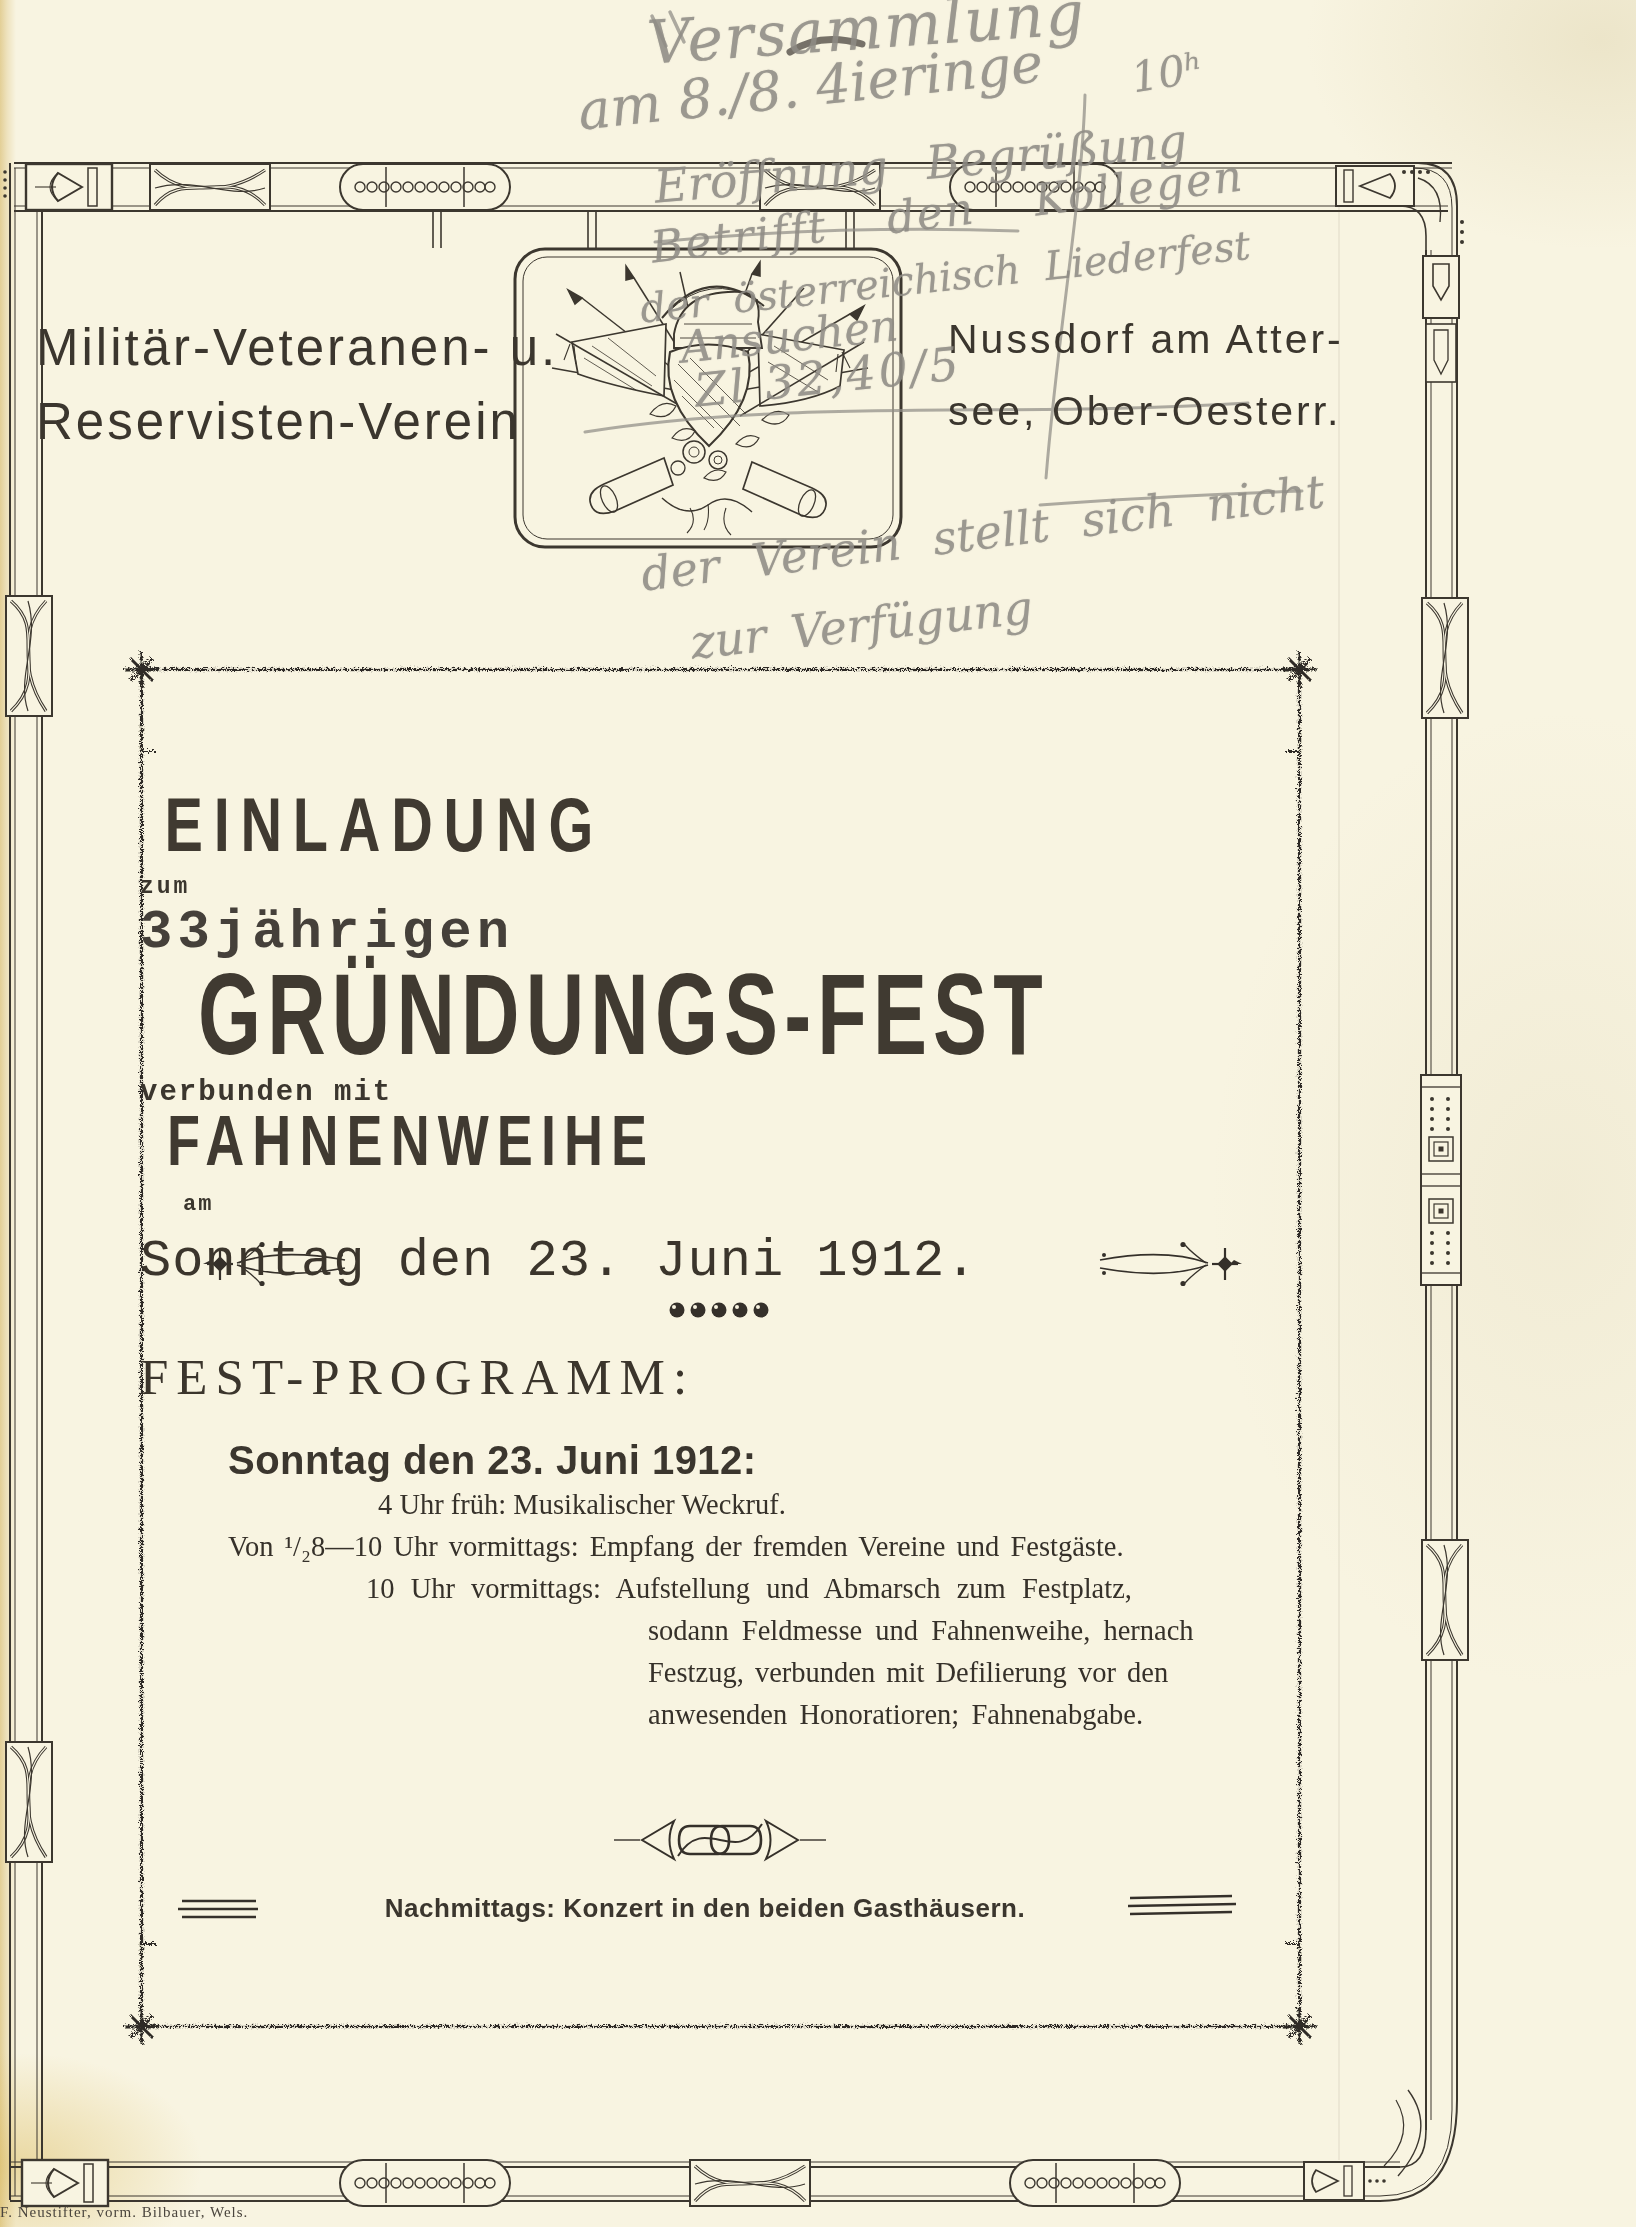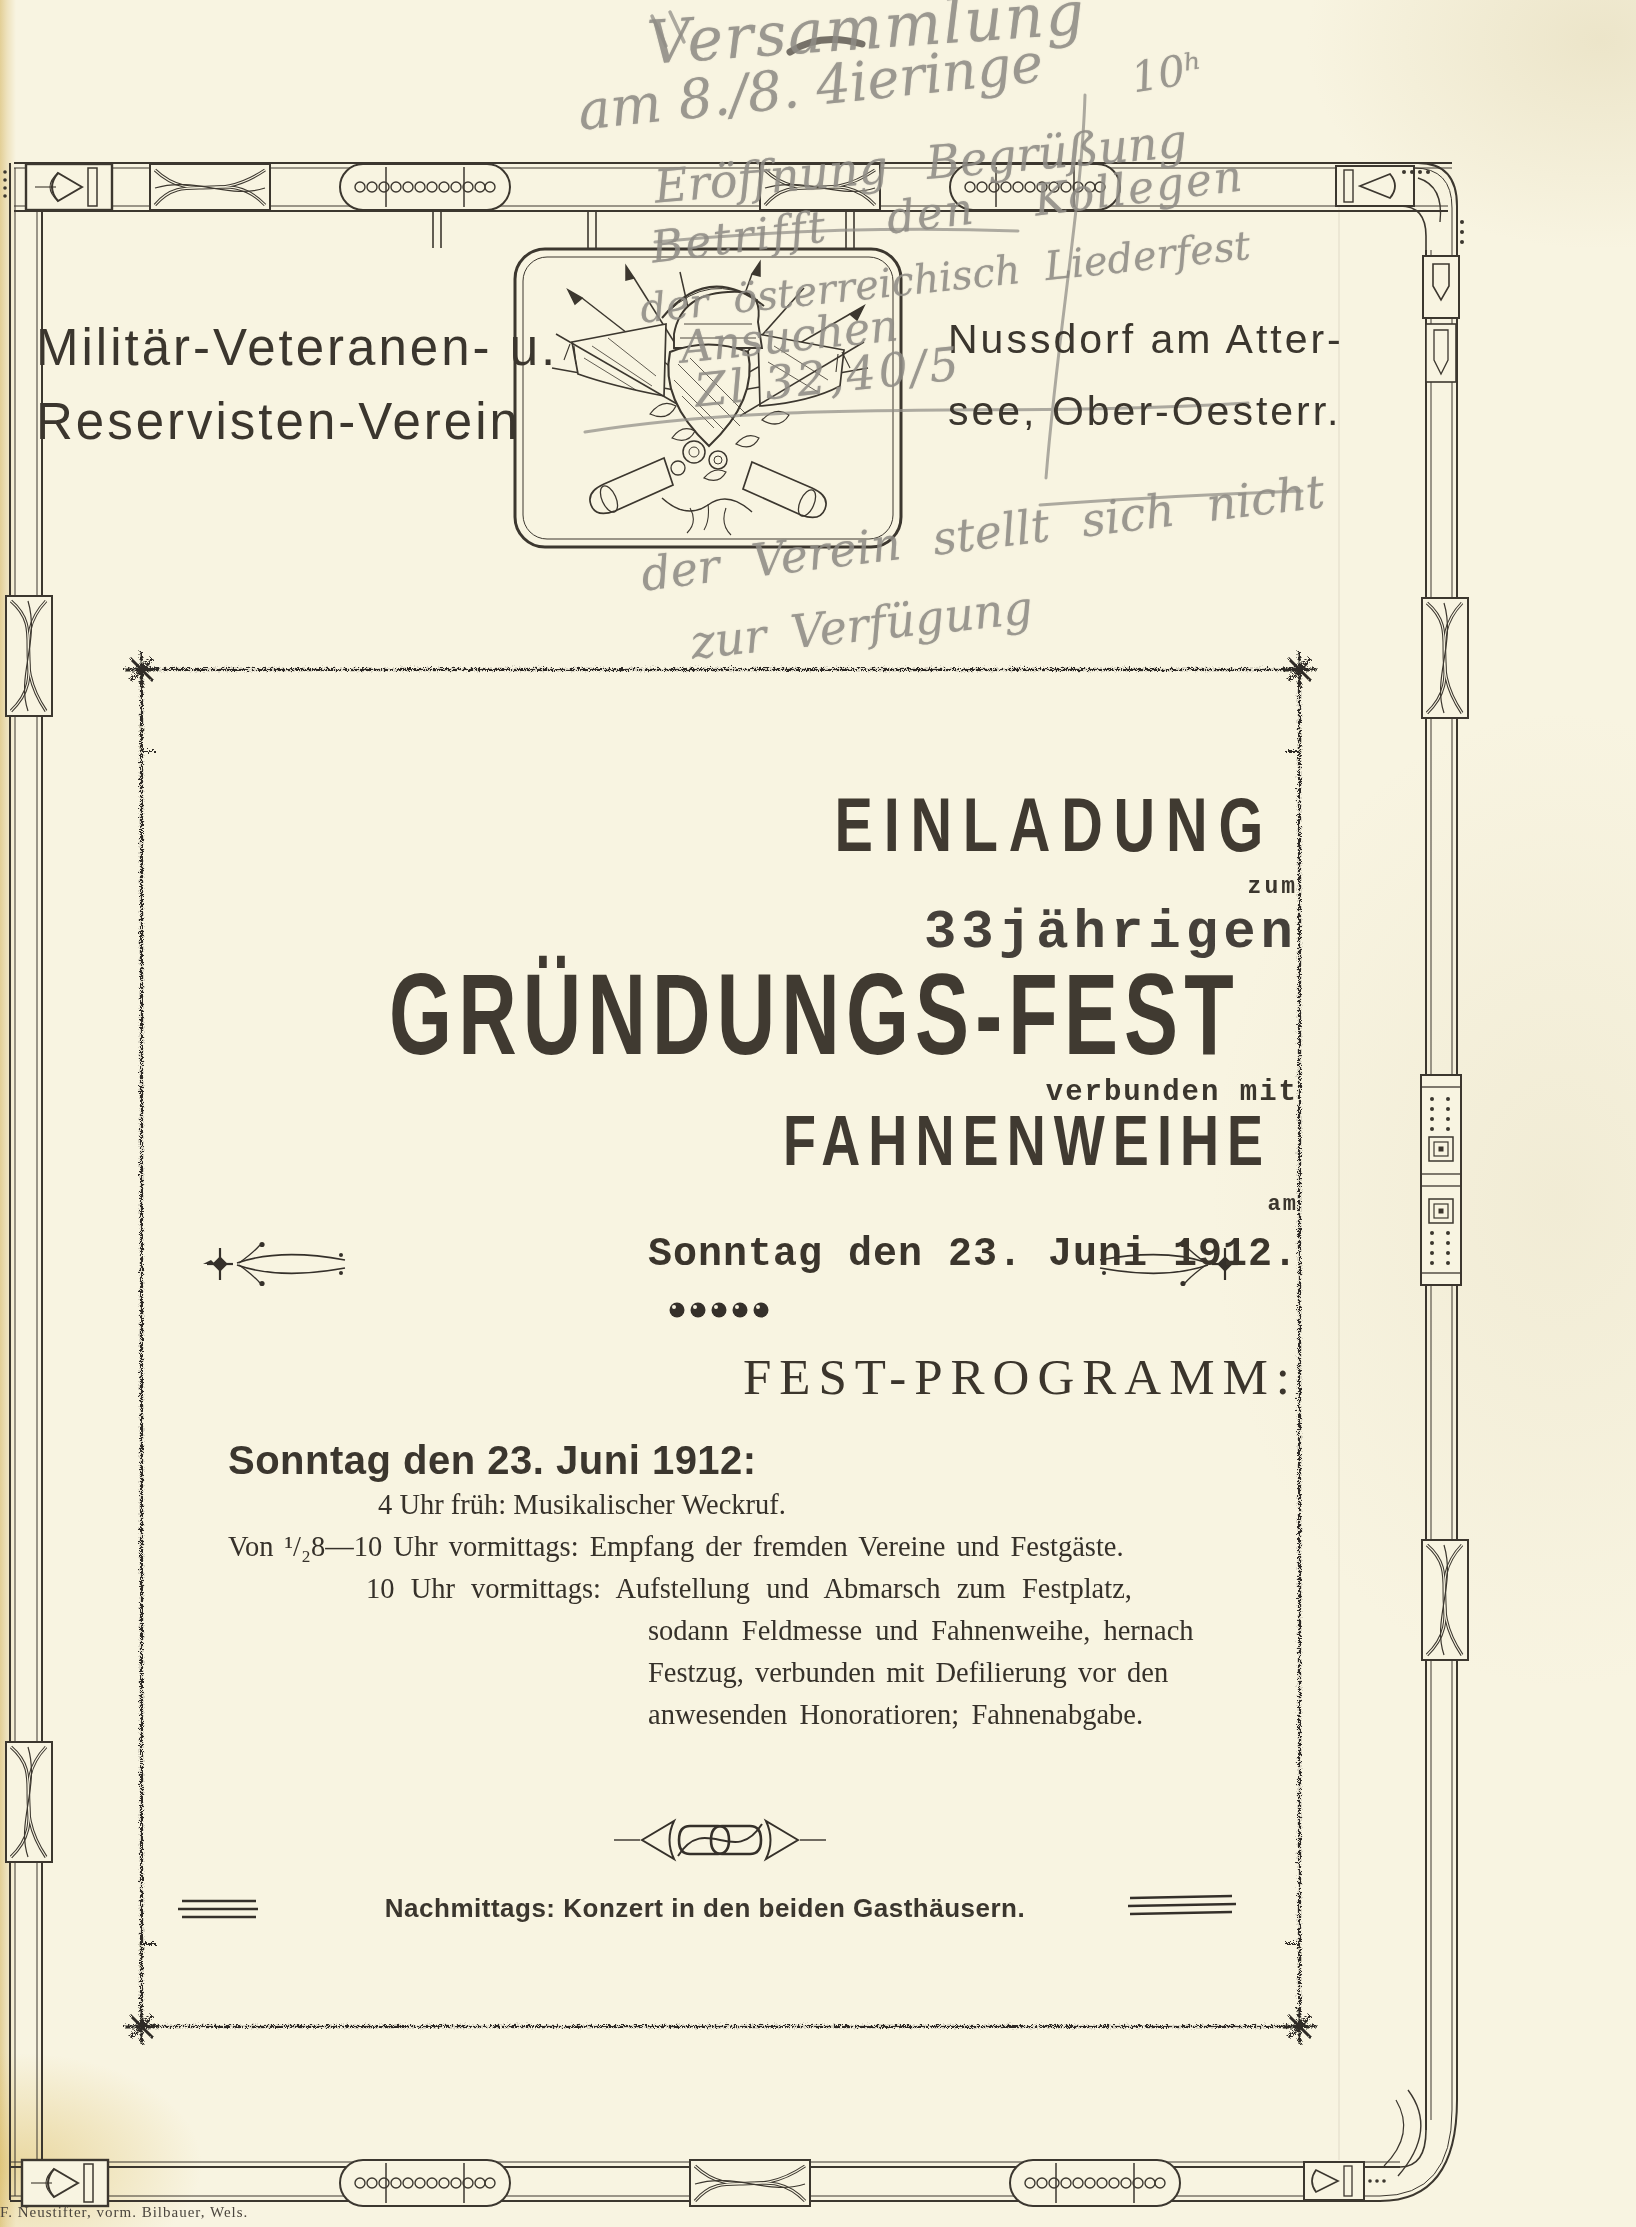--- a/index.html
+++ b/index.html
@@ -9,32 +9,32 @@
     background:
       radial-gradient(ellipse 260px 160px at 20px 2165px, rgba(216,182,84,.45), rgba(216,182,84,0) 70%),
       radial-gradient(ellipse 420px 300px at 1600px 40px, rgba(205,190,140,.28), rgba(205,190,140,0) 70%),
       radial-gradient(ellipse 500px 700px at 1560px 1200px, rgba(210,198,158,.18), rgba(210,198,158,0) 70%),
       linear-gradient(90deg, #e3cf96 0px, #eee2bd 7px, #f8f4e1 16px, #f8f4e1 100%);
   }
   .abs{position:absolute;}
   .print-sans{font-family:"Liberation Sans","DejaVu Sans",sans-serif;color:#3b362e;}
   .mono{font-family:"Liberation Mono","DejaVu Sans Mono",monospace;color:#3b362e;}
   .serif{font-family:"Liberation Serif","DejaVu Serif",serif;color:#35302a;}
-  .row{position:absolute;left:140px;width:1158px;text-align:right;white-space:nowrap;}
+  .row{position:absolute;left:140px;width:1158px;text-align:left;white-space:nowrap;}
   .stretch{display:inline-block;}
   .org-line{font-size:51px;letter-spacing:3px;}
   .place-line{font-size:41px;letter-spacing:3px;}
   .t-einladung{font-weight:bold;font-size:64px;letter-spacing:12px;color:#403a31;transform:scale(.9,1.18);}
   .t-zum{font-weight:bold;font-size:23px;letter-spacing:3px;}
   .t-33{font-weight:bold;font-size:54px;letter-spacing:5px;color:#45403a;}
   .t-main{font-weight:bold;font-size:92px;letter-spacing:7px;color:#403a31;transform:scale(.88,1.26);}
   .t-verb{font-weight:bold;font-size:29px;letter-spacing:2px;}
   .t-fahn{font-weight:bold;font-size:60px;letter-spacing:9px;color:#403a31;transform:scale(.9,1.18);}
   .t-am{font-weight:bold;font-size:22px;letter-spacing:2px;margin-left:43px;}
-  .t-date{font-weight:bold;font-size:40px;letter-spacing:1px;color:#3b352c;}
+  .t-date{font-weight:normal;font-size:52px;letter-spacing:1px;color:#3b352c;}
   .t-festprog{font-size:51px;letter-spacing:8px;color:#3b352c;}
   .t-day{font-weight:bold;font-size:40px;letter-spacing:.5px;}
   .prog{font-size:28.5px;white-space:nowrap;color:#36312a;}
   .t-nachm{font-weight:bold;font-size:26px;letter-spacing:.5px;}
   .imprint{left:0;width:1344px;text-align:left;font-size:15px;letter-spacing:1px;color:#4a453d;}
   .hand{position:absolute;font-family:"DejaVu Serif",serif;font-style:italic;color:#8f8c85;
         white-space:nowrap;transform-origin:left top;opacity:.88;
         text-shadow:0 0 1.2px rgba(143,140,133,.55);}
   .crease{position:absolute;left:1338px;top:205px;width:2px;height:1955px;background:rgba(100,90,70,.08);}
   svg{display:block;}

